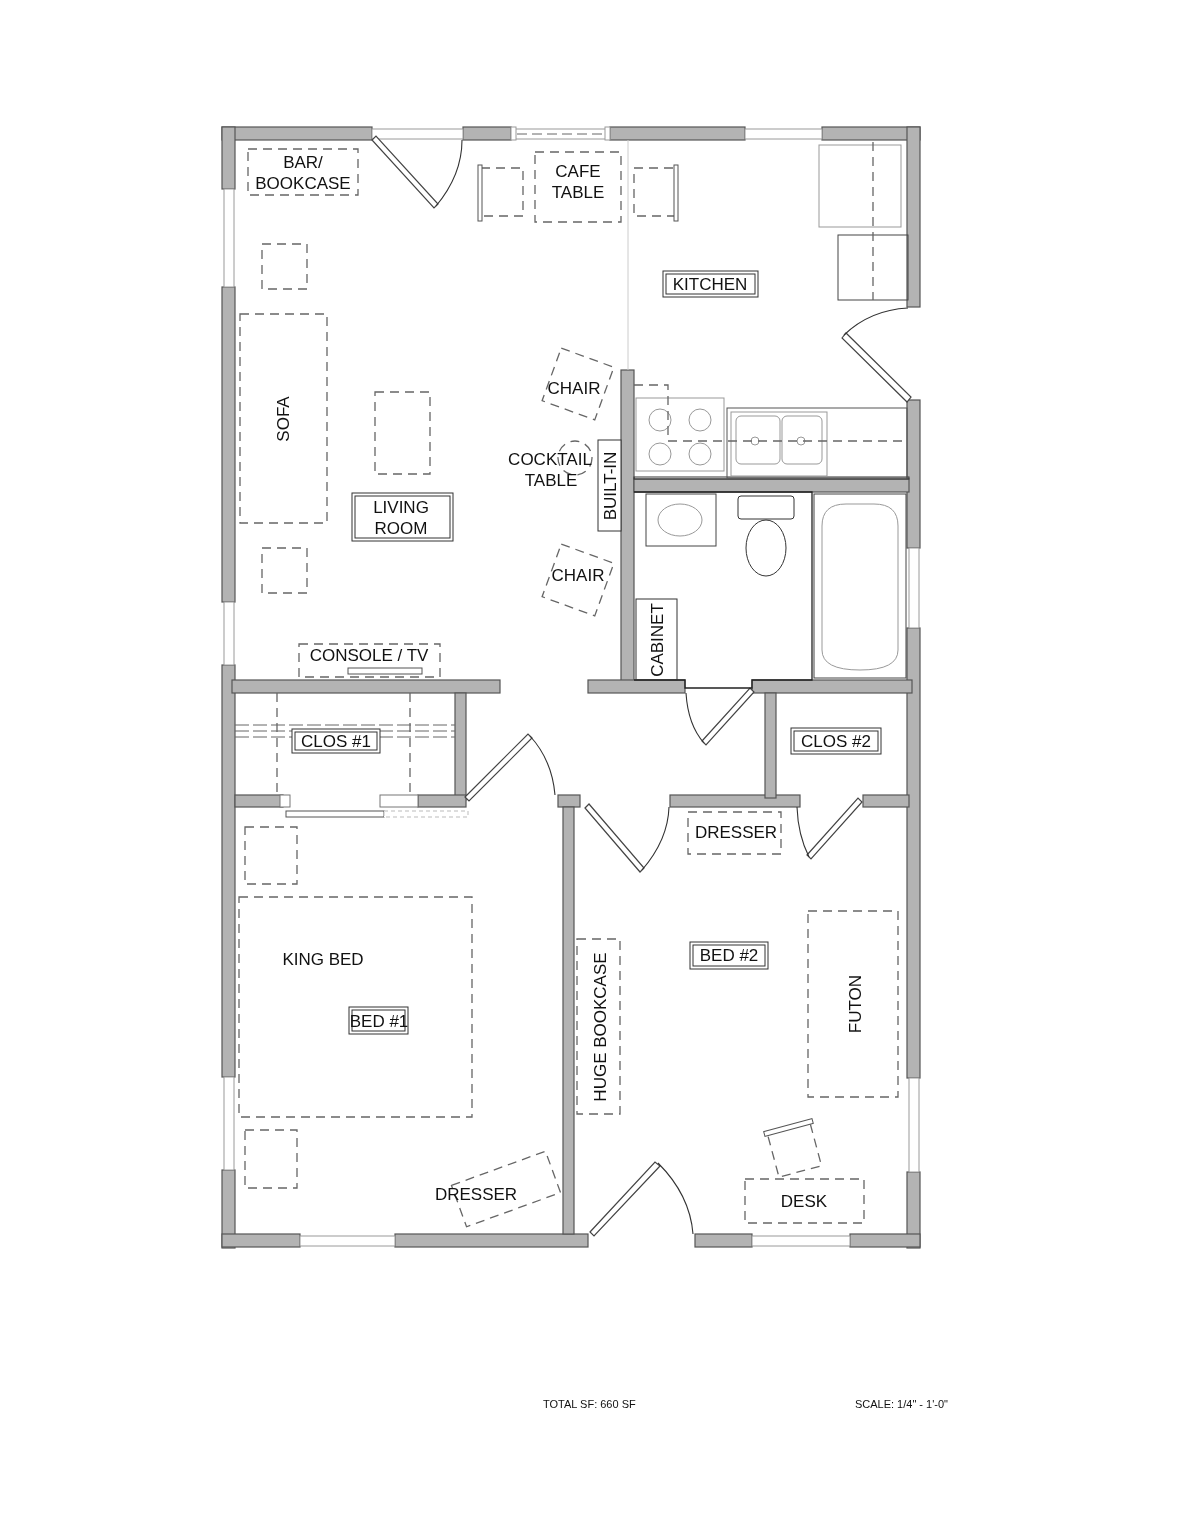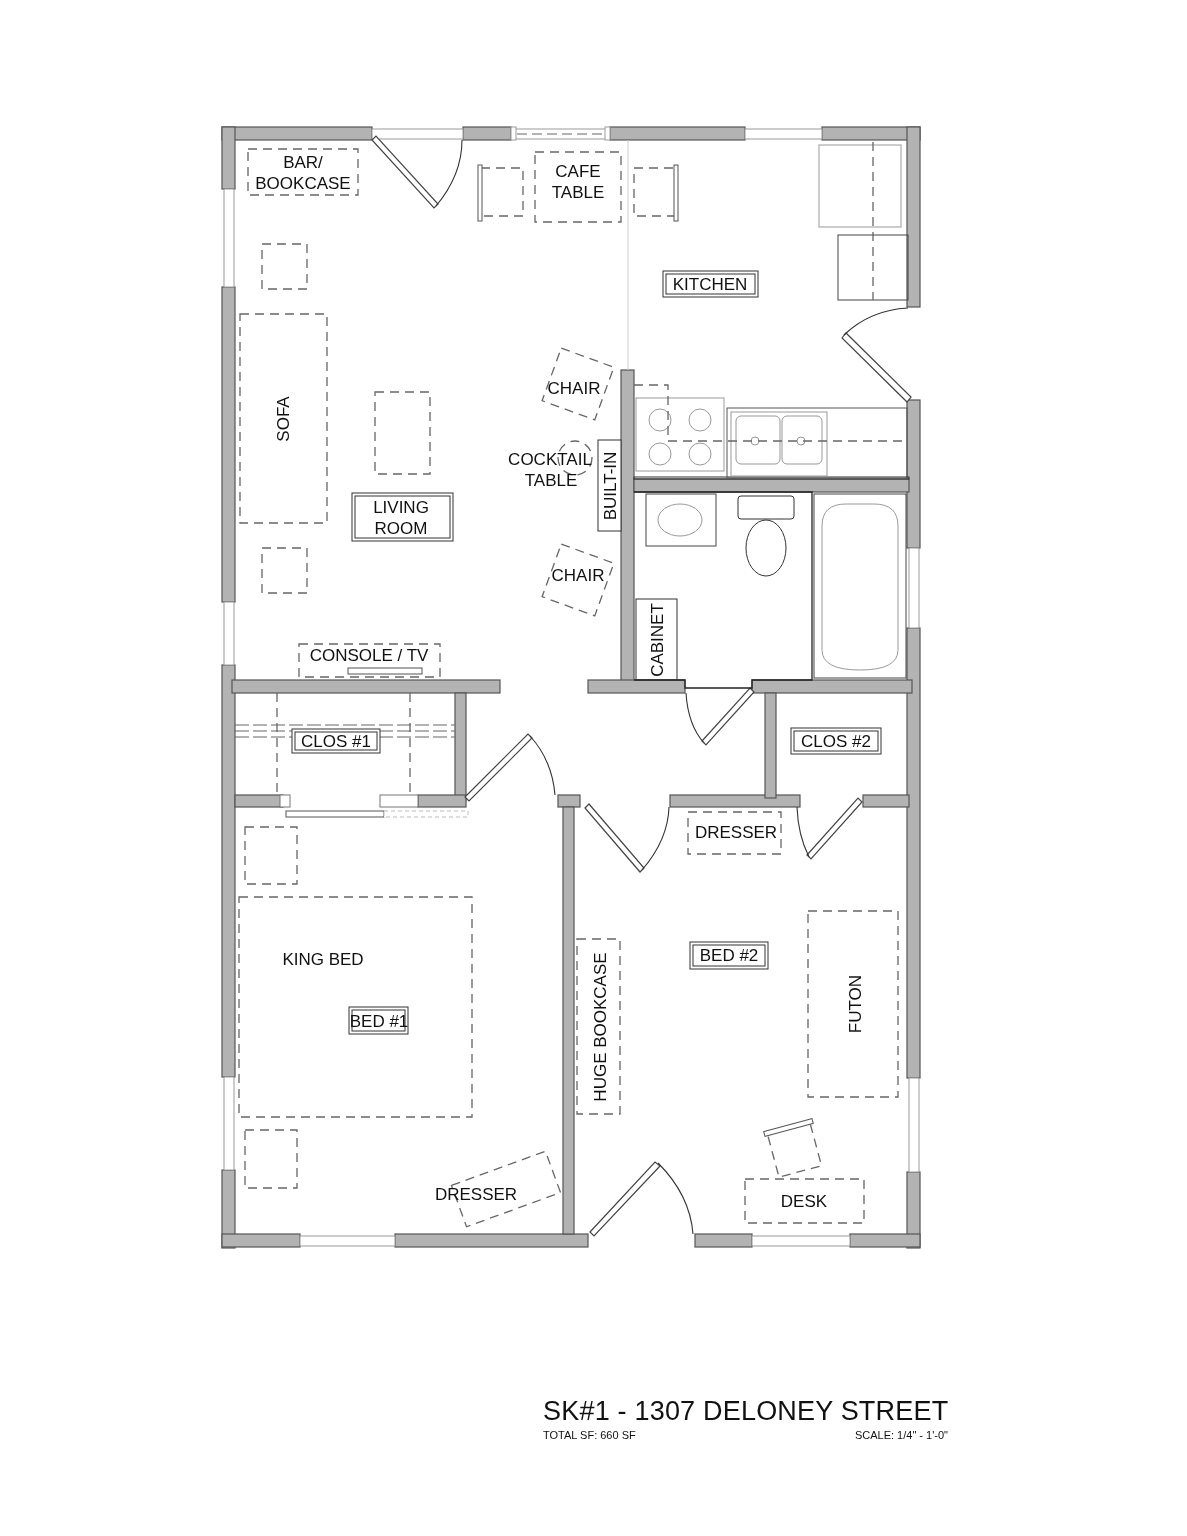--- a/index.html
+++ b/index.html
@@ -239,18 +239,17 @@
     <g transform="rotate(-15 795 1148)">
       <rect class="dash" x="772" y="1128" width="44" height="44"></rect>
       <rect fill="#fff" stroke="#555" x="769" y="1124" width="50" height="5"></rect>
     </g>
     <rect class="dash" x="745" y="1179" width="119" height="44"></rect>
     <text class="lbl" x="804" y="1207" text-anchor="middle">DESK</text>
   </g>
 </svg>
 
 <div class="title-block">
-  <div class="title-main">SK#1 - 1307 DELONEY STREET</div>
   <div class="title-sub">
     <span>TOTAL SF: 660 SF</span>
     <span>SCALE: 1/4" - 1'-0"</span>
   </div>
 </div>
 
 </body></html>

